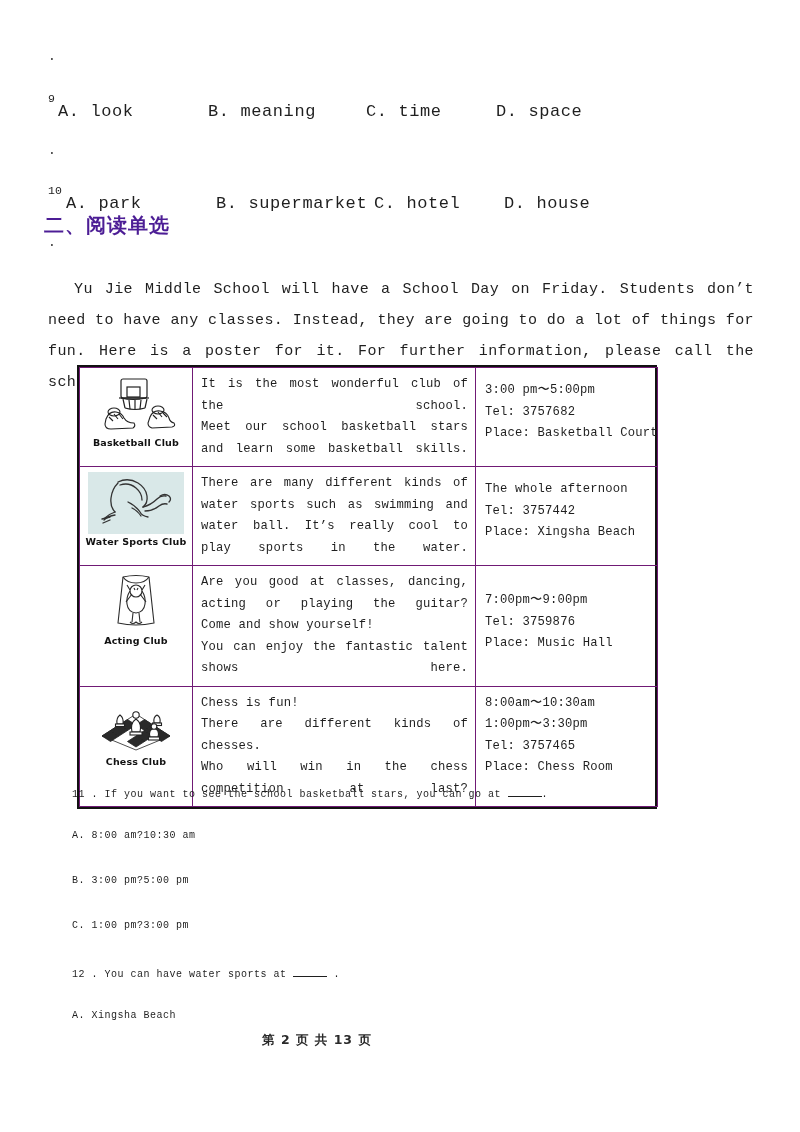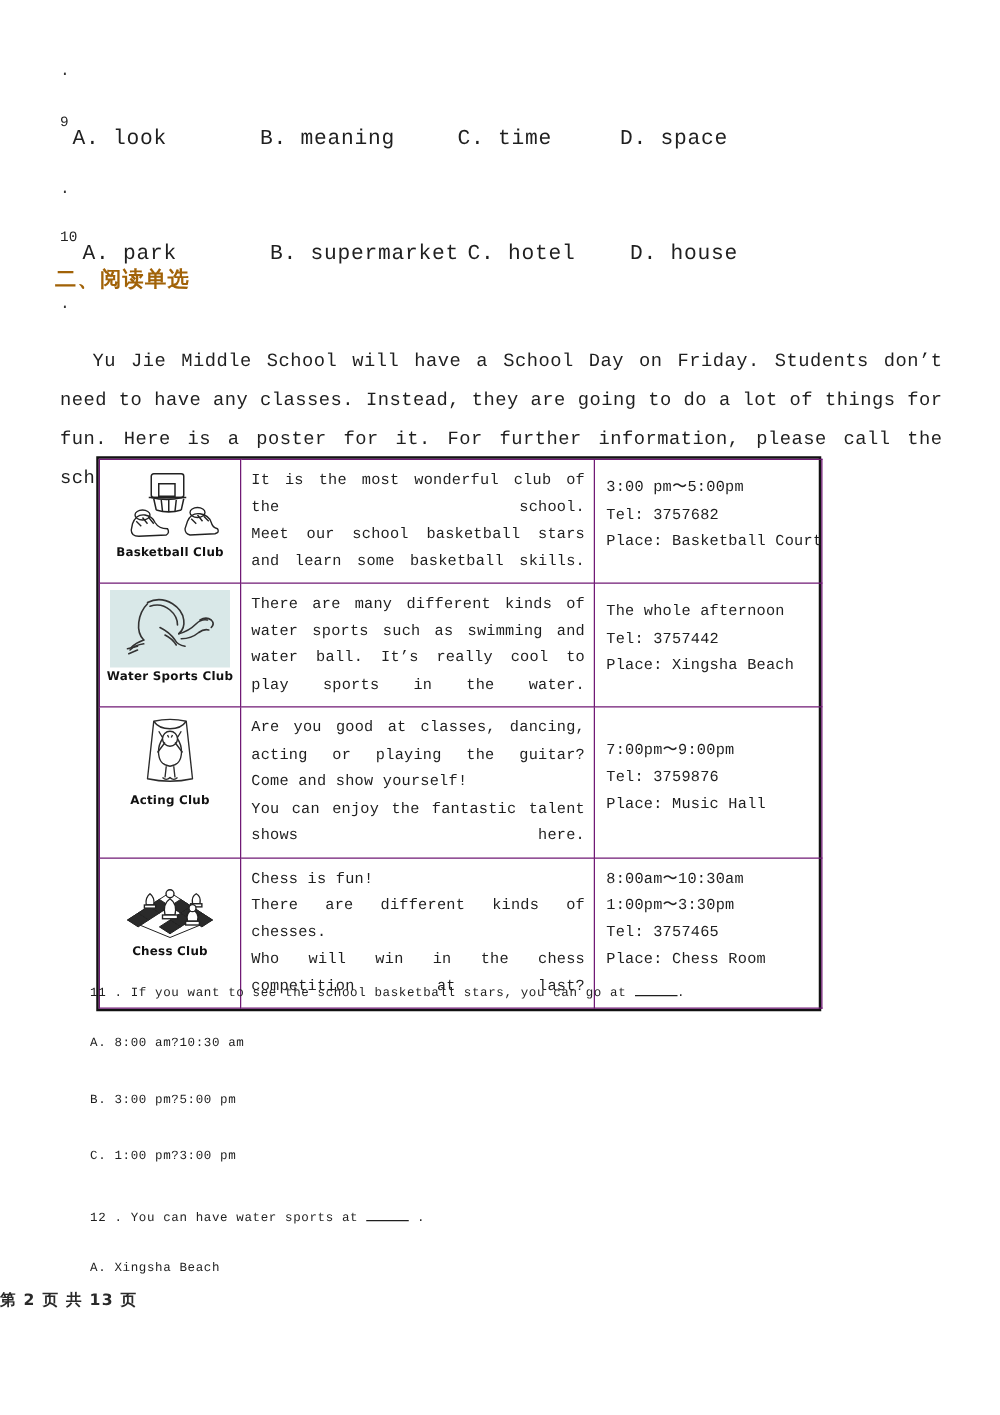--- a/index.html
+++ b/index.html
@@ -63,23 +63,23 @@
   .opt-a { width: 150px; }
   .opt-b { width: 158px; }
   .opt-c { width: 130px; }
 
   
   .section-heading {
     position: absolute;
     left: 44px;
     top: 212px;
     font-family: "DejaVu Sans", "Liberation Sans", sans-serif;
-    font-size: 17px;
+    font-size: 20px;
     font-weight: bold;
-    color: #a16207;
+    color: #4c1d95;
     letter-spacing: 1px;
   }
 
   
   .passage {
     position: absolute;
     left: 48px;
     top: 274px;
     width: 706px;
     font-size: 15px;
@@ -179,21 +179,21 @@
     height: 11px;
     vertical-align: baseline;
   }
 
   
   .footer {
     position: absolute;
     left: 0;
     top: 1032px;
     width: 634px;
-    text-align: left;
+    text-align: center;
     font-family: "DejaVu Sans", "Liberation Sans", sans-serif;
     font-size: 12.5px;
     font-weight: bold;
     color: #2a2a2a;
     letter-spacing: 1px;
   }
 </style>
 </head>
 <body>
 

